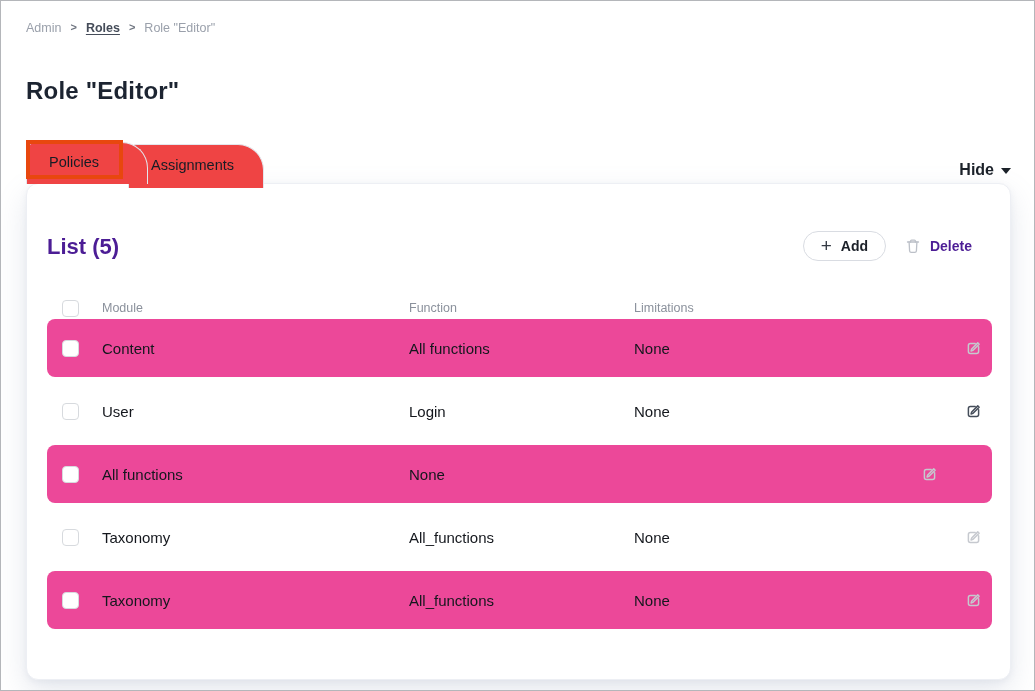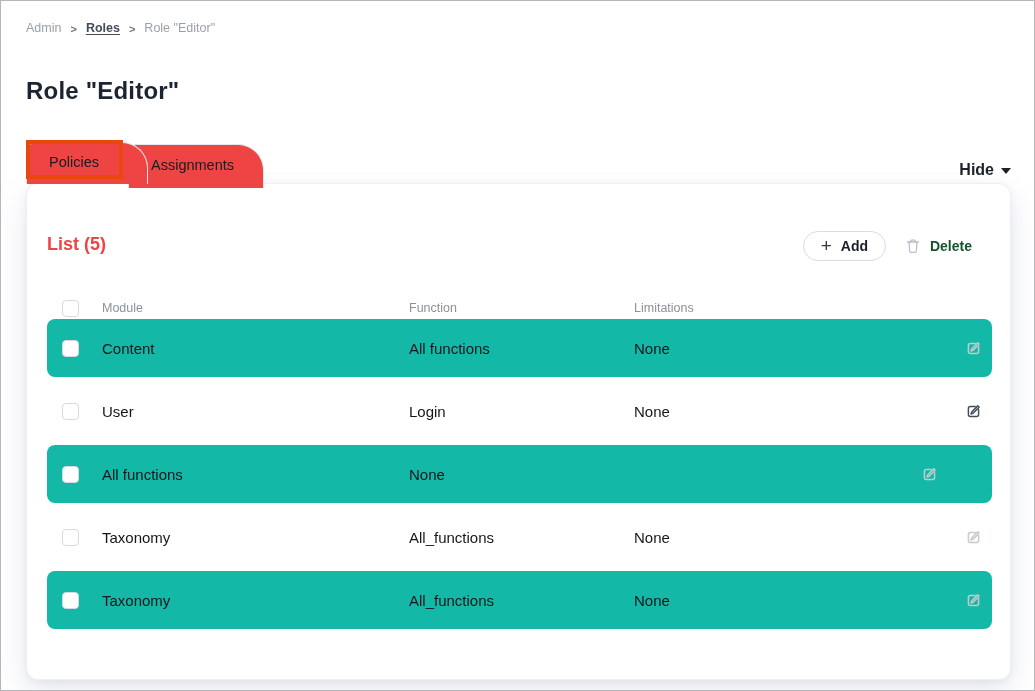--- a/index.html
+++ b/index.html
@@ -7,21 +7,21 @@
   body { font-family:"Liberation Sans", sans-serif; }
 
   .screen {
     position:relative; width:1035px; height:691px;
     background:#ffffff; border:1px solid #b4b6ba; overflow:hidden;
   }
 
   
   .breadcrumb {
     position:absolute; left:25px; top:20px;
-    font-size:12.5px; color:#9aa0ab; display:flex; align-items:flex-end; gap:9px;
+    font-size:12.5px; color:#9aa0ab; display:flex; align-items:flex-start; gap:9px;
   }
   .crumb { color:#9aa0ab; }
   .crumb.link { color:#454c59; font-weight:700; text-decoration:underline; text-underline-offset:2px; cursor:pointer; }
   .crumb-sep { color:#6f7580; font-size:11px; font-weight:700; }
 
   
   .page-title {
     position:absolute; left:25px; top:76px;
     font-size:24px; font-weight:800; color:#1c2431; letter-spacing:.2px;
   }
@@ -55,51 +55,51 @@
 
   
   .panel {
     position:absolute; left:25px; top:182px; width:985px; height:497px;
     background:#fff; border:1px solid #edeff4; border-radius:12px; z-index:1;
     box-shadow:0 12px 30px rgba(125,140,170,.20), 0 2px 6px rgba(125,140,170,.10);
   }
 
   .list-title {
     position:absolute; left:20px; top:50px;
-    font-size:18px; font-weight:800; color:#ef4444;
+    font-size:22px; font-weight:800; color:#4c1d95;
   }
 
   .add-button {
     position:absolute; right:124px; top:47px; height:30px;
     display:flex; align-items:center; gap:9px; padding:0 17px;
     background:#fff; border:1px solid #d9dce2; border-radius:16px;
     font-size:14px; font-weight:600; color:#1b2028; cursor:pointer;
   }
   .plus-glyph { font-size:19px; font-weight:300; color:#343a44; line-height:1; margin-top:-2px; }
 
   .delete-button {
     position:absolute; right:38px; top:50px; height:24px;
     display:flex; align-items:center; gap:9px; background:none; border:none;
-    font-size:14px; font-weight:600; color:#14532d; cursor:default;
+    font-size:14px; font-weight:600; color:#4c1d95; cursor:default;
     font-family:"Liberation Sans", sans-serif;
   }
 
   
   .table { position:absolute; left:20px; top:113px; width:945px; }
   .grid-row {
     display:grid; grid-template-columns:40px 307px 225px 1fr 44px;
     align-items:center; padding-left:15px;
   }
   .table-head { height:22px; margin-bottom:0; }
   .table-head .col-label { font-size:12.5px; color:#8b919c; }
 
   .table-row {
     height:58px; margin-bottom:5px; border-radius:8px; background:transparent;
   }
-  .table-row.shaded { background:#14b8a6; }
+  .table-row.shaded { background:#ec4899; }
   .cell { font-size:15px; color:#14171d; }
 
   .checkbox {
     width:17px; height:17px; background:#fff;
     border:1.5px solid #d7dade; border-radius:4px; display:inline-block; cursor:pointer;
   }
 
   .edit-icon { color:#c6c9cf; cursor:pointer; display:flex; justify-content:flex-end; padding-right:10px; }
   .edit-icon.dark { color:#454d5a; }
   .trash-icon { color:#bcc0c8; display:flex; }

